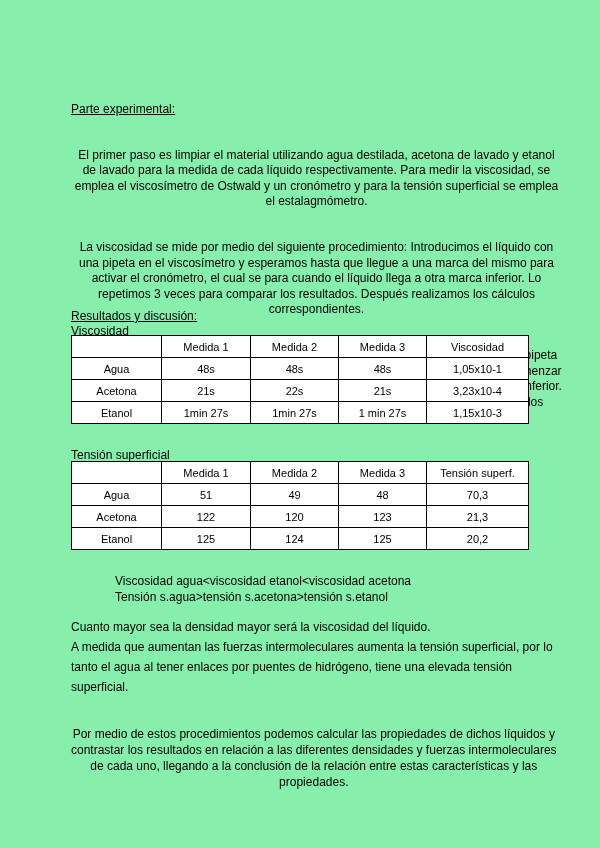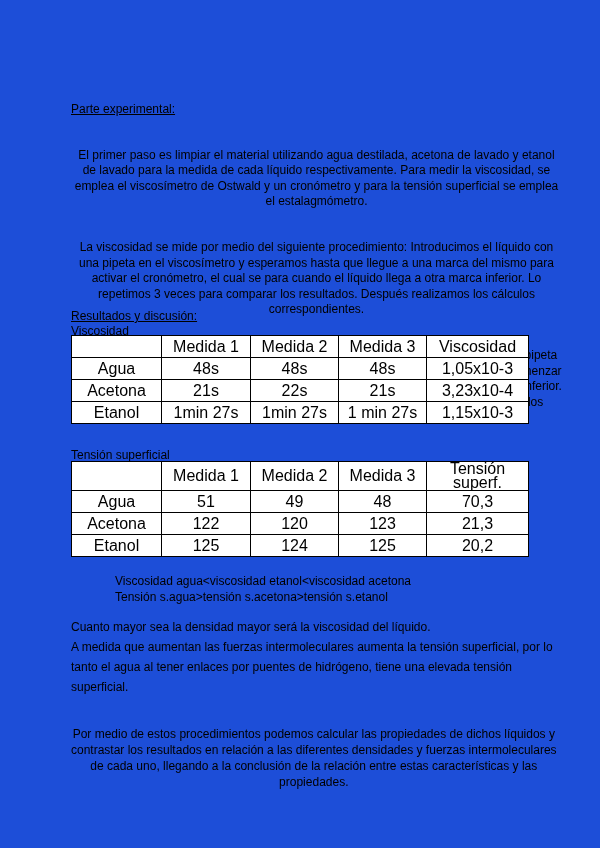--- a/index.html
+++ b/index.html
@@ -1,21 +1,21 @@
 <!DOCTYPE html>
 <html><head>
 <meta charset="utf-8">
 <style>
   * { margin: 0; padding: 0; box-sizing: border-box; }
   html, body { background: #ffffff; }
   .page {
     position: relative;
     width: 600px;
     height: 848px;
-    background: #1d4ed8;
+    background: #86efac;
     font-family: "Liberation Sans", sans-serif;
     font-size: 12px;
     line-height: 15.4px;
     color: #000000;
     overflow: hidden;
     padding-left: 28px;
   }
   .blk { position: absolute; left: 71px; white-space: pre; }
   .heading { text-decoration: underline; white-space: pre; }
   .para { white-space: pre; text-align: center; }
@@ -28,21 +28,21 @@
     table-layout: fixed;
     width: 457px;
   }
   table.tbl th, table.tbl td {
     border: 1.5px solid #000000;
     height: 22px;
     padding: 0 3px;
     text-align: center;
     vertical-align: middle;
     font-weight: normal;
-    font-size: 16px;
+    font-size: 11px;
     line-height: 14px;
     overflow: hidden;
   }
   #table-viscosity { top: 335px; }
   #table-tension   { top: 461px; }
   #blk-experimental { top: 71px; }
   #blk-resultados-heading { top: 309px; }
   #blk-viscosidad-label { top: 324px; }
   #blk-tension-label { top: 448px; }
   #blk-comparisons { top: 573px; line-height: 16px; margin-left: 44px; }
@@ -91,21 +91,21 @@
         <th>Medida 3</th>
         <th>Viscosidad</th>
       </tr>
     </thead>
     <tbody>
       <tr>
         <td>Agua</td>
         <td>48s</td>
         <td>48s</td>
         <td>48s</td>
-        <td>1,05x10-3</td>
+        <td>1,05x10-1</td>
       </tr>
       <tr>
         <td>Acetona</td>
         <td>21s</td>
         <td>22s</td>
         <td>21s</td>
         <td>3,23x10-4</td>
       </tr>
       <tr>
         <td>Etanol</td>

